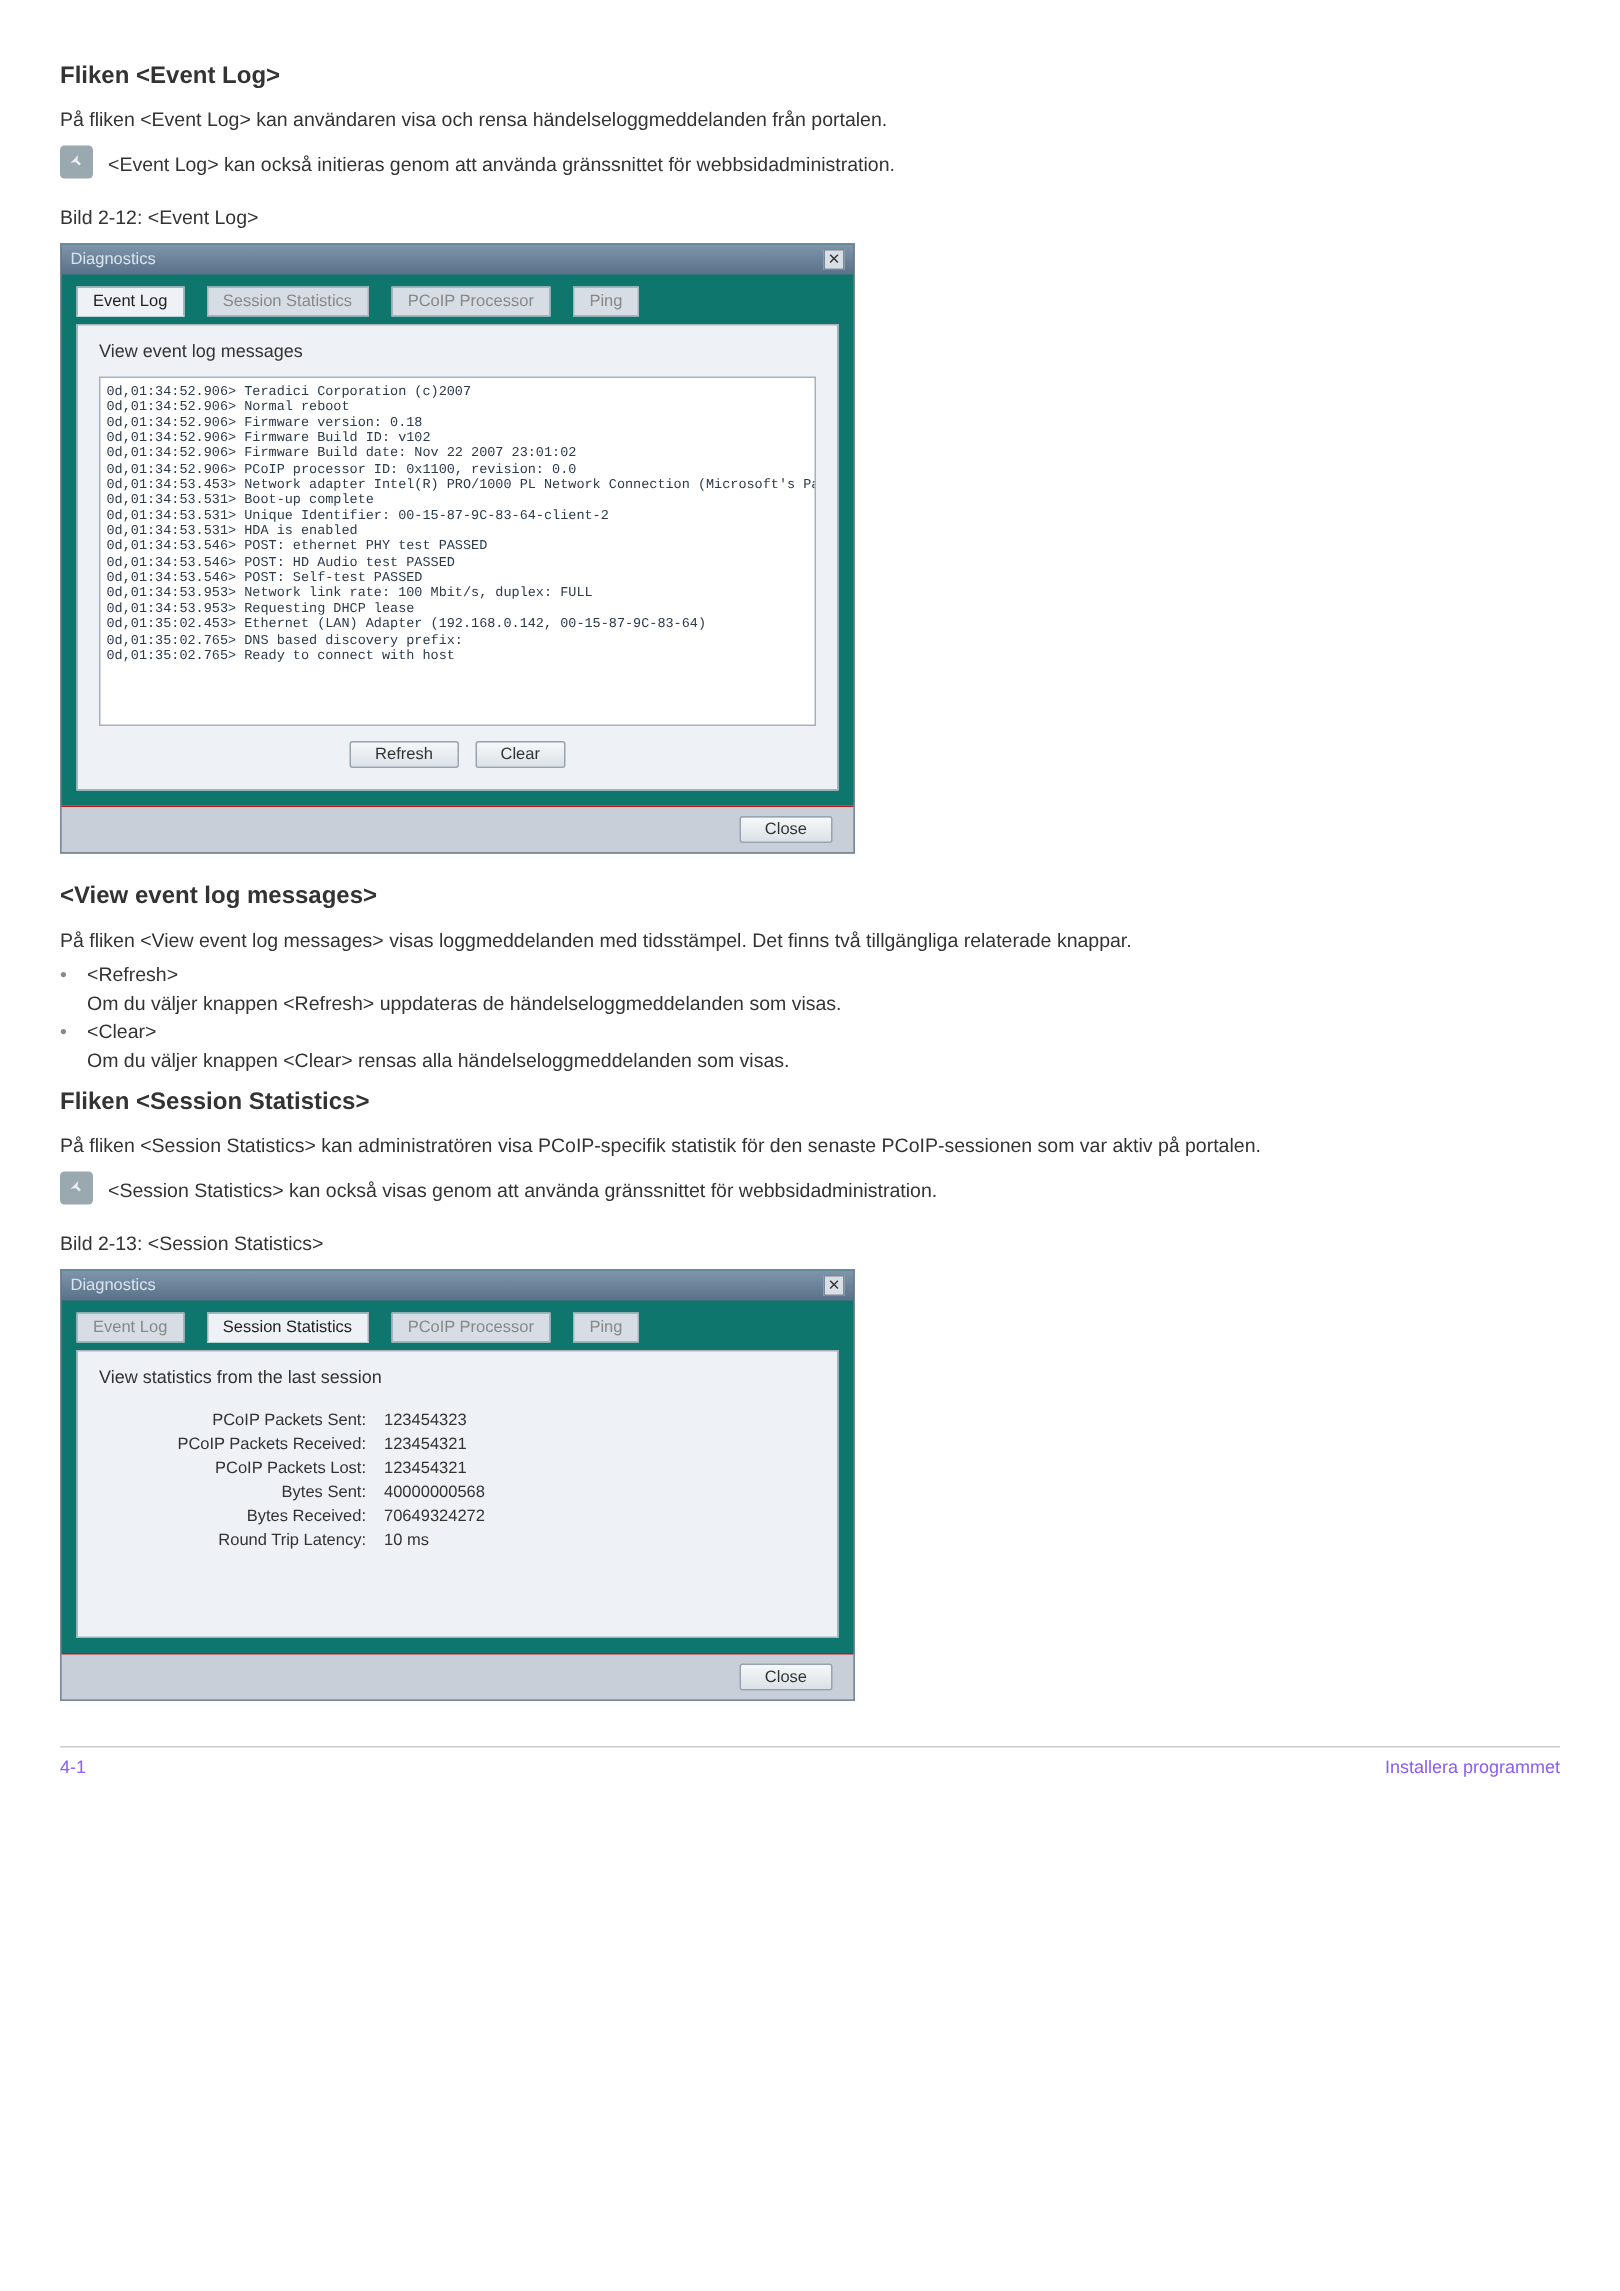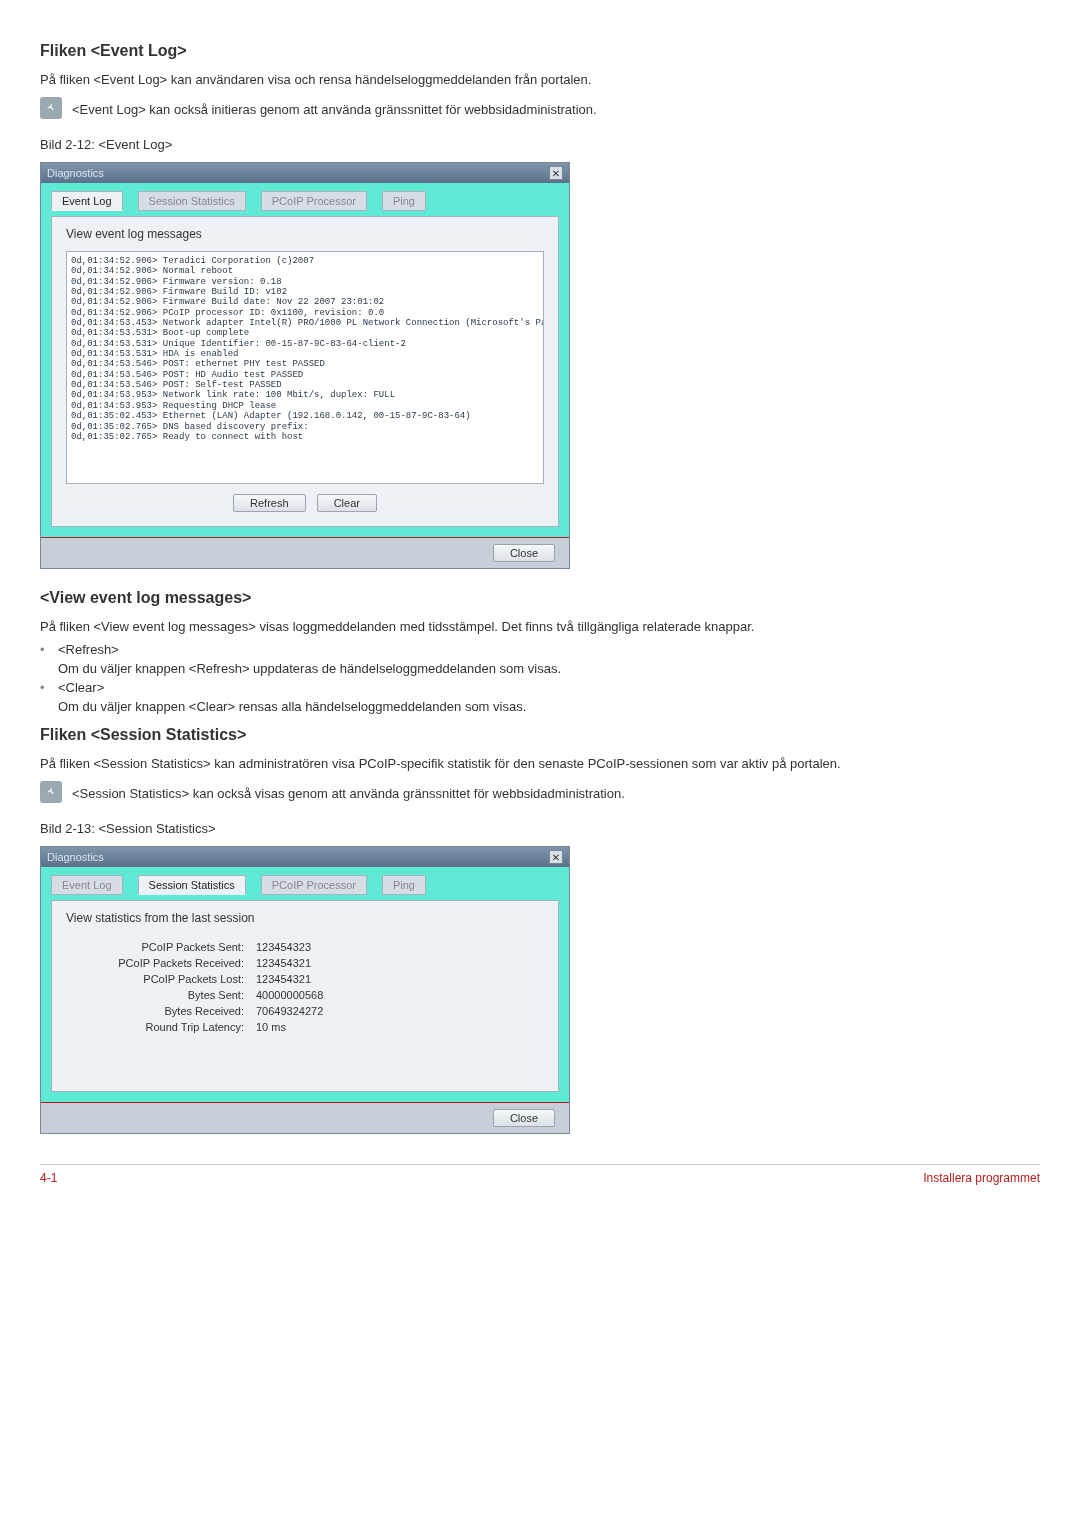--- a/index.html
+++ b/index.html
@@ -29,21 +29,21 @@
       border-radius: 3px;
       display: flex; align-items: center; justify-content: center;
       flex-shrink: 0;
     }
     .note-icon svg { width: 14px; height: 14px; fill: #e8eef2; }
     .note-text { font-size: 13px; padding-top: 2px; }
     .caption { font-size: 13px; margin: 18px 0 10px; }
     .dialog {
       width: 530px;
       border: 1px solid #7a8796;
-      background: #5eead4;
+      background: #0f766e;
       margin: 6px 0 20px;
       font-size: 11px;
     }
     .dialog-titlebar {
       background: linear-gradient(#7f95aa, #597189);
       color: #d9e4ef;
       padding: 3px 6px;
       display: flex;
       justify-content: space-between;
       align-items: center;
@@ -123,21 +123,21 @@
     .li-sub { margin-top: 4px; margin-left: 0; font-size: 13px; }
     .stats-row {
       display: flex;
       margin-bottom: 4px;
       font-size: 11px;
     }
     .stats-label { width: 190px; text-align: right; padding-right: 12px; }
     .stats-value { text-align: left; }
     .stats-block { padding: 6px 0 40px; }
     hr { border: none; border-top: 1px solid #ccc; margin-top: 30px; }
-    .footer { display: flex; justify-content: space-between; font-size: 12px; margin-top: 6px; color: #b91c1c; }
+    .footer { display: flex; justify-content: space-between; font-size: 12px; margin-top: 6px; color: #8b5cf6; }
   </style>
 </head>
 <body>
 
 <h2>Fliken &lt;Event Log&gt;</h2>
 <p>På fliken &lt;Event Log&gt; kan användaren visa och rensa händelseloggmeddelanden från portalen.</p>
 <div class="note-block">
   <div class="note-icon">
     <svg viewBox="0 0 24 24">
         <path d="M14 4l-1 6 4 4-2 2-4-4-6 1 2-2 4-4 1-1z"></path>

